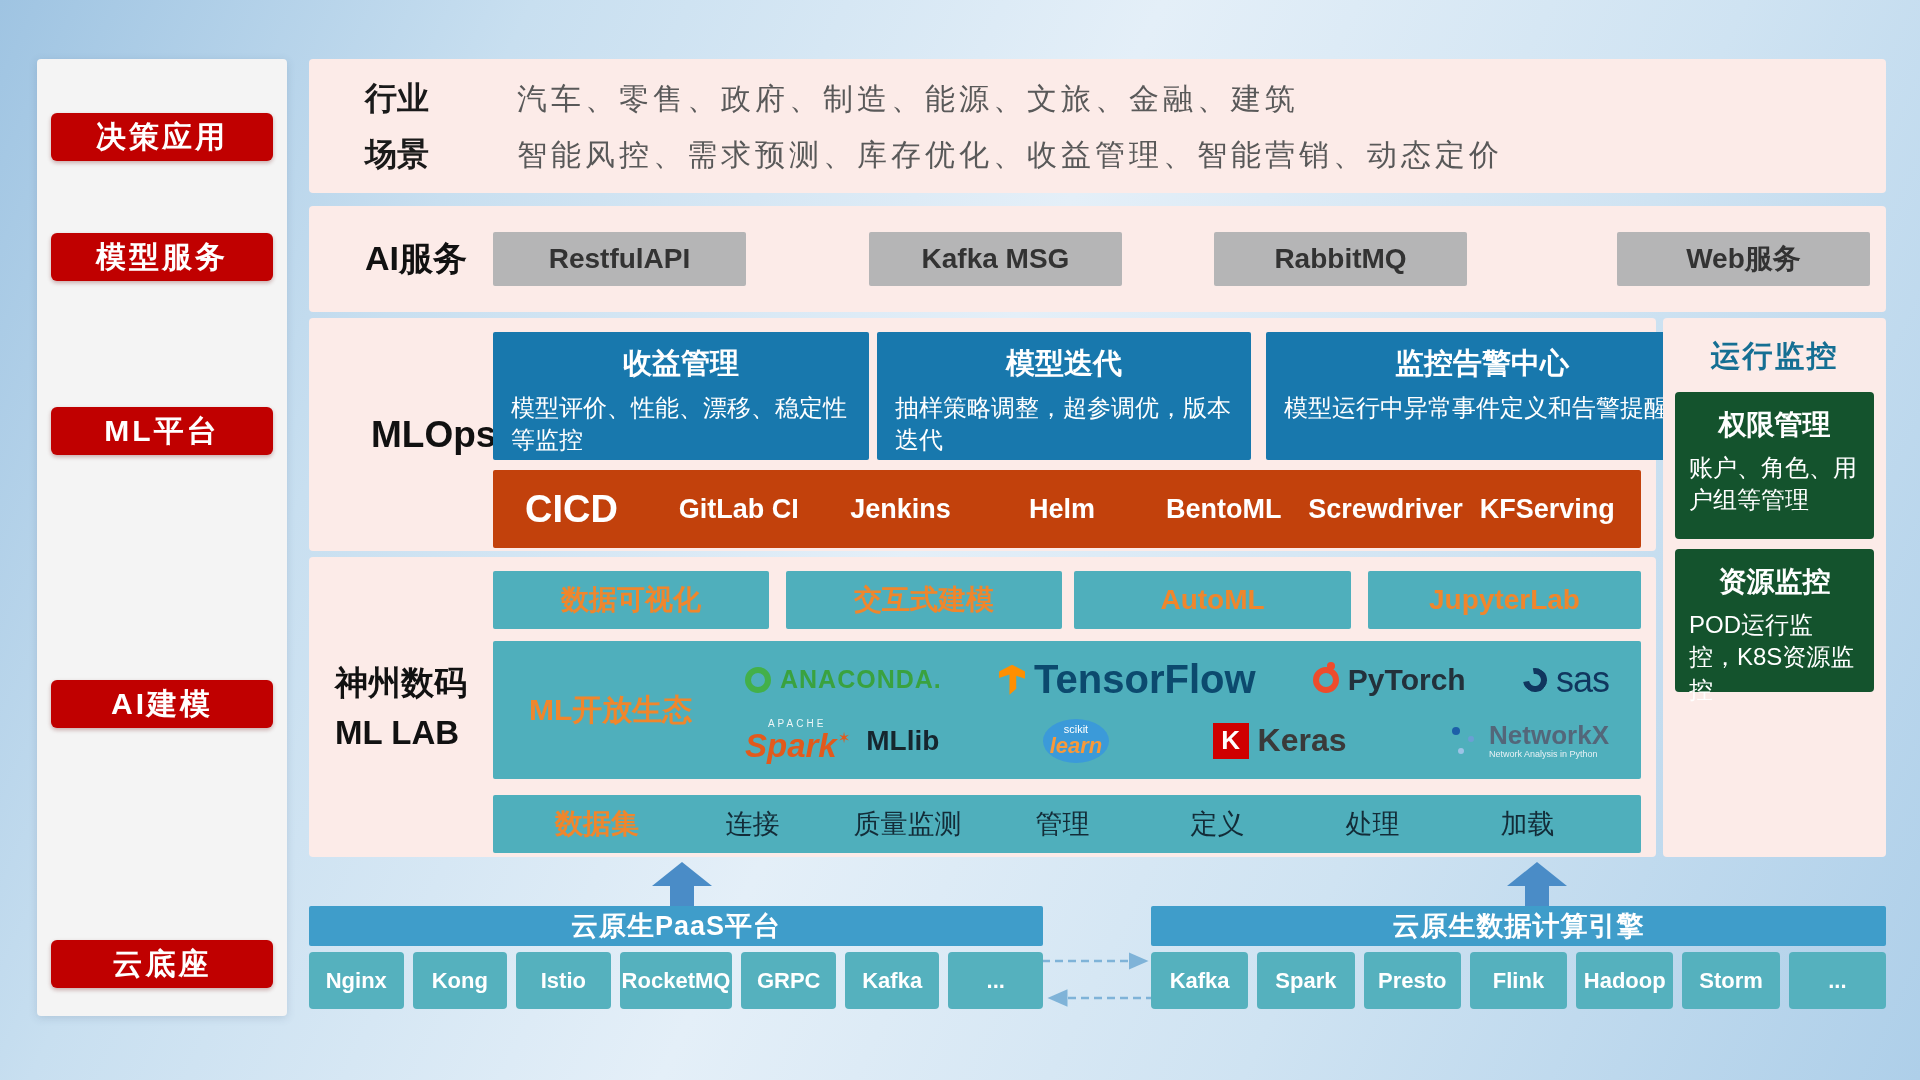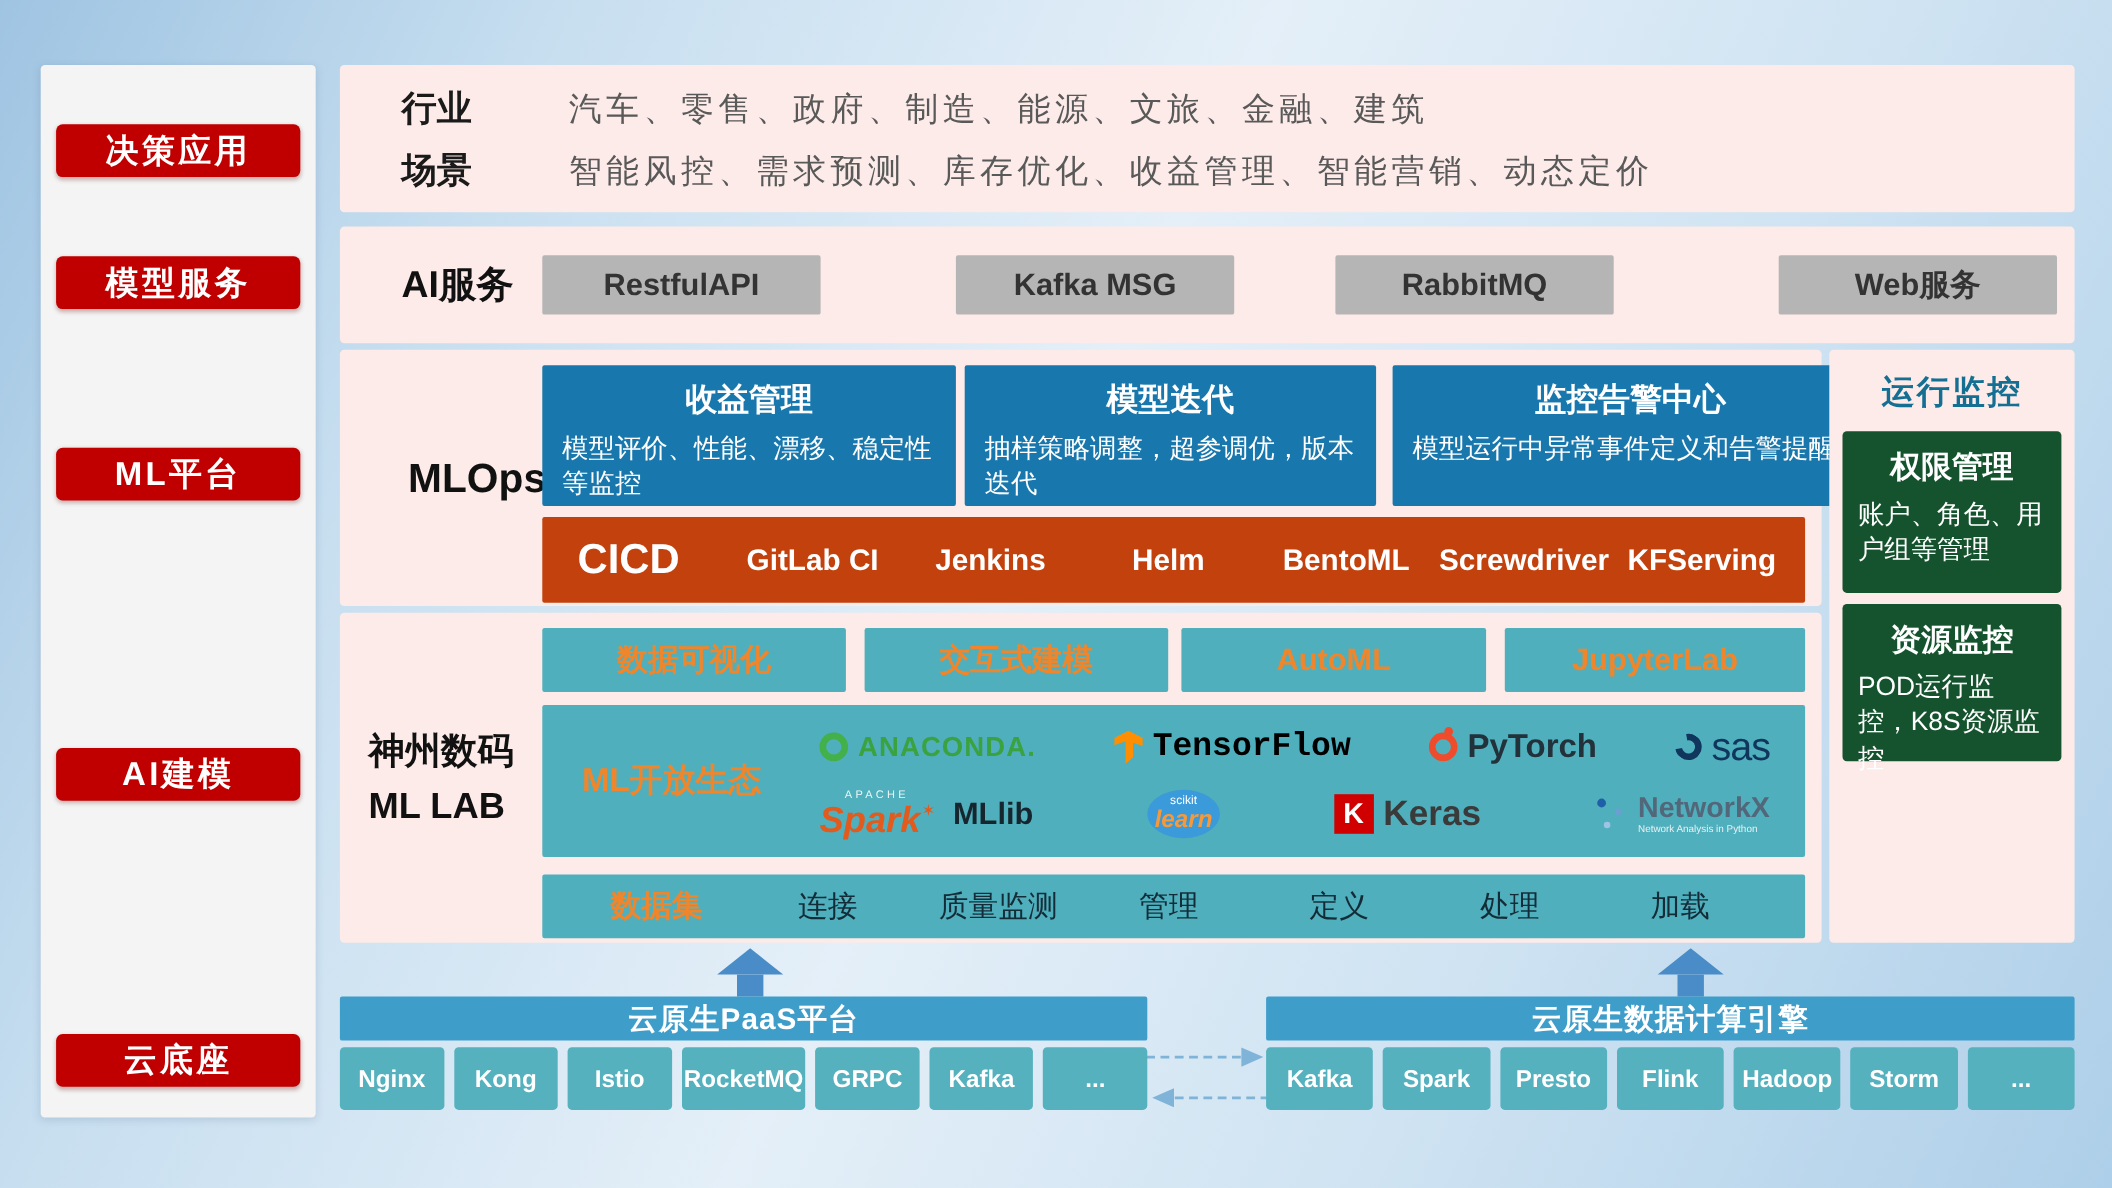--- a/index.html
+++ b/index.html
@@ -52,21 +52,21 @@
   .ecobox{position:absolute;left:184px;top:84px;width:1148px;height:138px;background:#4fafbc;border-radius:2px;}
   .eco-label{position:absolute;left:36px;top:50%;transform:translateY(-50%);font-size:30px;font-weight:bold;color:#f0862c;}
   .eco-logos{position:absolute;left:228px;top:0;right:8px;height:100%;display:flex;flex-direction:column;justify-content:space-evenly;}
   .eco-row{display:flex;align-items:center;justify-content:space-between;padding:0 24px;}
   .logo{display:flex;align-items:center;gap:9px;}
 
   .ana-icon{width:26px;height:26px;border:6px solid #43b049;border-radius:50%;box-sizing:border-box;}
   .ana-text{font-size:25px;font-weight:bold;color:#3aa23f;letter-spacing:1px;}
   .tf-icon{width:26px;height:30px;background:#ff8f00;
     clip-path:polygon(0 22%,50% 0,100% 22%,100% 46%,66% 36%,66% 80%,40% 100%,40% 32%,0 44%);}
-  .tf-text{font-size:30px;font-weight:bold;color:#000000;font-family:Liberation Mono, monospace;}
+  .tf-text{font-size:40px;font-weight:bold;color:#0c4a6e;}
   .pt-icon{width:26px;height:26px;border:6px solid #ee4c2c;border-radius:50%;box-sizing:border-box;position:relative;}
   .pt-icon::after{content:'';position:absolute;top:-11px;left:8px;width:8px;height:8px;border-radius:50%;background:#ee4c2c;}
   .pt-text{font-size:30px;font-weight:600;color:#23313b;}
   .sas-icon{width:24px;height:24px;border:6px solid #10365e;border-left-color:transparent;border-radius:50%;transform:rotate(35deg);box-sizing:border-box;}
   .sas-text{font-size:36px;font-weight:normal;color:#10365e;letter-spacing:-1px;}
 
   .spark-wrap{display:flex;flex-direction:column;line-height:1;text-align:center;}
   .spark-apache{font-size:10px;color:#eef6f7;letter-spacing:3px;}
   .spark-name{font-size:33px;font-weight:bold;font-style:italic;color:#e25a1c;}
   .spark-name::after{content:'✶';font-size:15px;position:relative;top:-14px;left:1px;}

